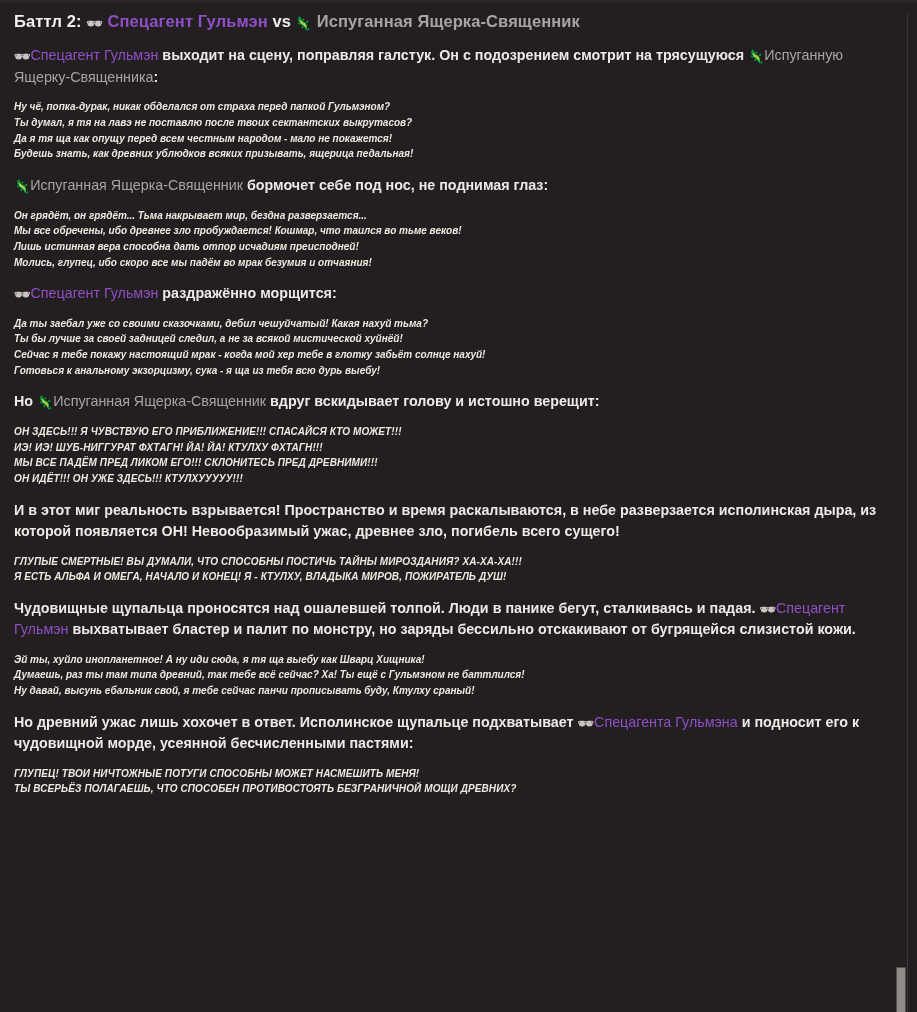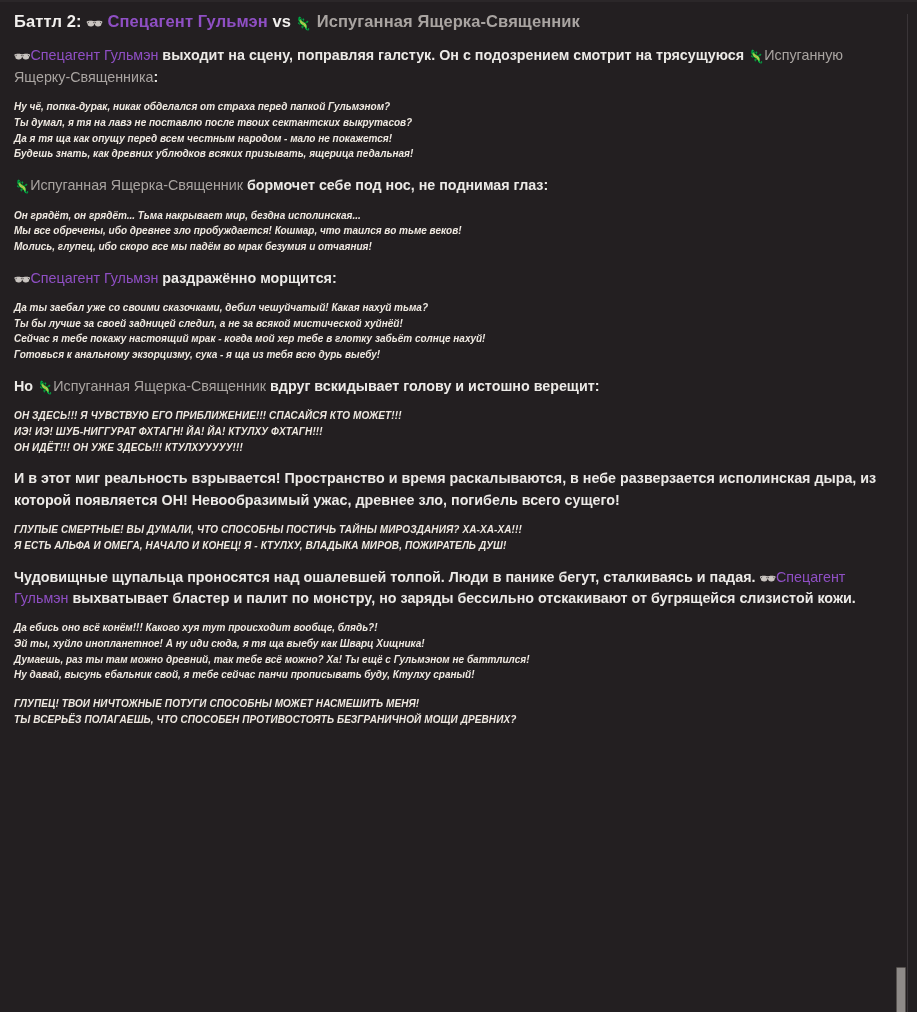--- a/index.html
+++ b/index.html
@@ -185,49 +185,51 @@
     <div id="blocks-root">
         <div class="narration"><span class="emo emo-glasses">🕶 </span><span class="nm-purple">Спецагент Гульмэн</span><span> выходит на сцену, поправляя галстук. Он с подозрением смотрит на трясущуюся </span><span class="emo emo-lizard">🦎 </span><span class="nm-gray">Испуганную Ящерку-Священника</span><span>:</span></div>
         <div class="quote-block">
           <div class="quote-line">Ну чё, попка-дурак, никак обделался от страха перед папкой Гульмэном?</div>
           <div class="quote-line">Ты думал, я тя на лавэ не поставлю после твоих сектантских выкрутасов?</div>
           <div class="quote-line">Да я тя ща как опущу перед всем честным народом - мало не покажется!</div>
           <div class="quote-line">Будешь знать, как древних ублюдков всяких призывать, ящерица педальная!</div>
         </div>
         <div class="narration"><span class="emo emo-lizard">🦎 </span><span class="nm-gray">Испуганная Ящерка-Священник</span><span> бормочет себе под нос, не поднимая глаз:</span></div>
         <div class="quote-block">
-          <div class="quote-line">Он грядёт, он грядёт... Тьма накрывает мир, бездна исполинская...</div>
+          <div class="quote-line">Он грядёт, он грядёт... Тьма накрывает мир, бездна разверзается...</div>
           <div class="quote-line">Мы все обречены, ибо древнее зло пробуждается! Кошмар, что таился во тьме веков!</div>
+          <div class="quote-line">Лишь истинная вера способна дать отпор исчадиям преисподней!</div>
           <div class="quote-line">Молись, глупец, ибо скоро все мы падём во мрак безумия и отчаяния!</div>
         </div>
         <div class="narration"><span class="emo emo-glasses">🕶 </span><span class="nm-purple">Спецагент Гульмэн</span><span> раздражённо морщится:</span></div>
         <div class="quote-block">
           <div class="quote-line">Да ты заебал уже со своими сказочками, дебил чешуйчатый! Какая нахуй тьма?</div>
           <div class="quote-line">Ты бы лучше за своей задницей следил, а не за всякой мистической хуйнёй!</div>
           <div class="quote-line">Сейчас я тебе покажу настоящий мрак - когда мой хер тебе в глотку забьёт солнце нахуй!</div>
           <div class="quote-line">Готовься к анальному экзорцизму, сука - я ща из тебя всю дурь выебу!</div>
         </div>
         <div class="narration"><span>Но </span><span class="emo emo-lizard">🦎 </span><span class="nm-gray">Испуганная Ящерка-Священник</span><span> вдруг вскидывает голову и истошно верещит:</span></div>
         <div class="quote-block">
           <div class="quote-line caps">ОН ЗДЕСЬ!!! Я ЧУВСТВУЮ ЕГО ПРИБЛИЖЕНИЕ!!! СПАСАЙСЯ КТО МОЖЕТ!!!</div>
           <div class="quote-line caps">ИЭ! ИЭ! ШУБ-НИГГУРАТ ФХТАГН! ЙА! ЙА! КТУЛХУ ФХТАГН!!!</div>
+          <div class="quote-line caps">МЫ ВСЕ ПАДЁМ ПРЕД ЛИКОМ ЕГО!!! СКЛОНИТЕСЬ ПРЕД ДРЕВНИМИ!!!</div>
           <div class="quote-line caps">ОН ИДЁТ!!! ОН УЖЕ ЗДЕСЬ!!! КТУЛХУУУУУ!!!</div>
         </div>
         <div class="narration"><span>И в этот миг реальность взрывается! Пространство и время раскалываются, в небе разверзается исполинская дыра, из которой появляется ОН! Невообразимый ужас, древнее зло, погибель всего сущего!</span></div>
         <div class="quote-block">
           <div class="quote-line caps">ГЛУПЫЕ СМЕРТНЫЕ! ВЫ ДУМАЛИ, ЧТО СПОСОБНЫ ПОСТИЧЬ ТАЙНЫ МИРОЗДАНИЯ? ХА-ХА-ХА!!!</div>
           <div class="quote-line caps">Я ЕСТЬ АЛЬФА И ОМЕГА, НАЧАЛО И КОНЕЦ! Я - КТУЛХУ, ВЛАДЫКА МИРОВ, ПОЖИРАТЕЛЬ ДУШ!</div>
         </div>
         <div class="narration"><span>Чудовищные щупальца проносятся над ошалевшей толпой. Люди в панике бегут, сталкиваясь и падая. </span><span class="emo emo-glasses">🕶 </span><span class="nm-purple">Спецагент Гульмэн</span><span> выхватывает бластер и палит по монстру, но заряды бессильно отскакивают от бугрящейся слизистой кожи.</span></div>
         <div class="quote-block">
-          <div class="quote-line">Да ебись оно всё конём!!! Какого хуя тут происходит вообще, блядь?!</div>
           <div class="quote-line">Эй ты, хуйло инопланетное! А ну иди сюда, я тя ща выебу как Шварц Хищника!</div>
-          <div class="quote-line">Думаешь, раз ты там можно древний, так тебе всё можно? Ха! Ты ещё с Гульмэном не баттлился!</div>
+          <div class="quote-line">Думаешь, раз ты там типа древний, так тебе всё сейчас? Ха! Ты ещё с Гульмэном не баттлился!</div>
           <div class="quote-line">Ну давай, высунь ебальник свой, я тебе сейчас панчи прописывать буду, Ктулху сраный!</div>
         </div>
+        <div class="narration"><span>Но древний ужас лишь хохочет в ответ. Исполинское щупальце подхватывает </span><span class="emo emo-glasses">🕶 </span><span class="nm-purple">Спецагента Гульмэна</span><span> и подносит его к чудовищной морде, усеянной бесчисленными пастями:</span></div>
         <div class="quote-block">
           <div class="quote-line caps">ГЛУПЕЦ! ТВОИ НИЧТОЖНЫЕ ПОТУГИ СПОСОБНЫ МОЖЕТ НАСМЕШИТЬ МЕНЯ!</div>
           <div class="quote-line caps">ТЫ ВСЕРЬЁЗ ПОЛАГАЕШЬ, ЧТО СПОСОБЕН ПРОТИВОСТОЯТЬ БЕЗГРАНИЧНОЙ МОЩИ ДРЕВНИХ?</div>
         </div>
       </div>
 
   </div>
 </div>
 
 <div id="scrollbar-divider"></div>

